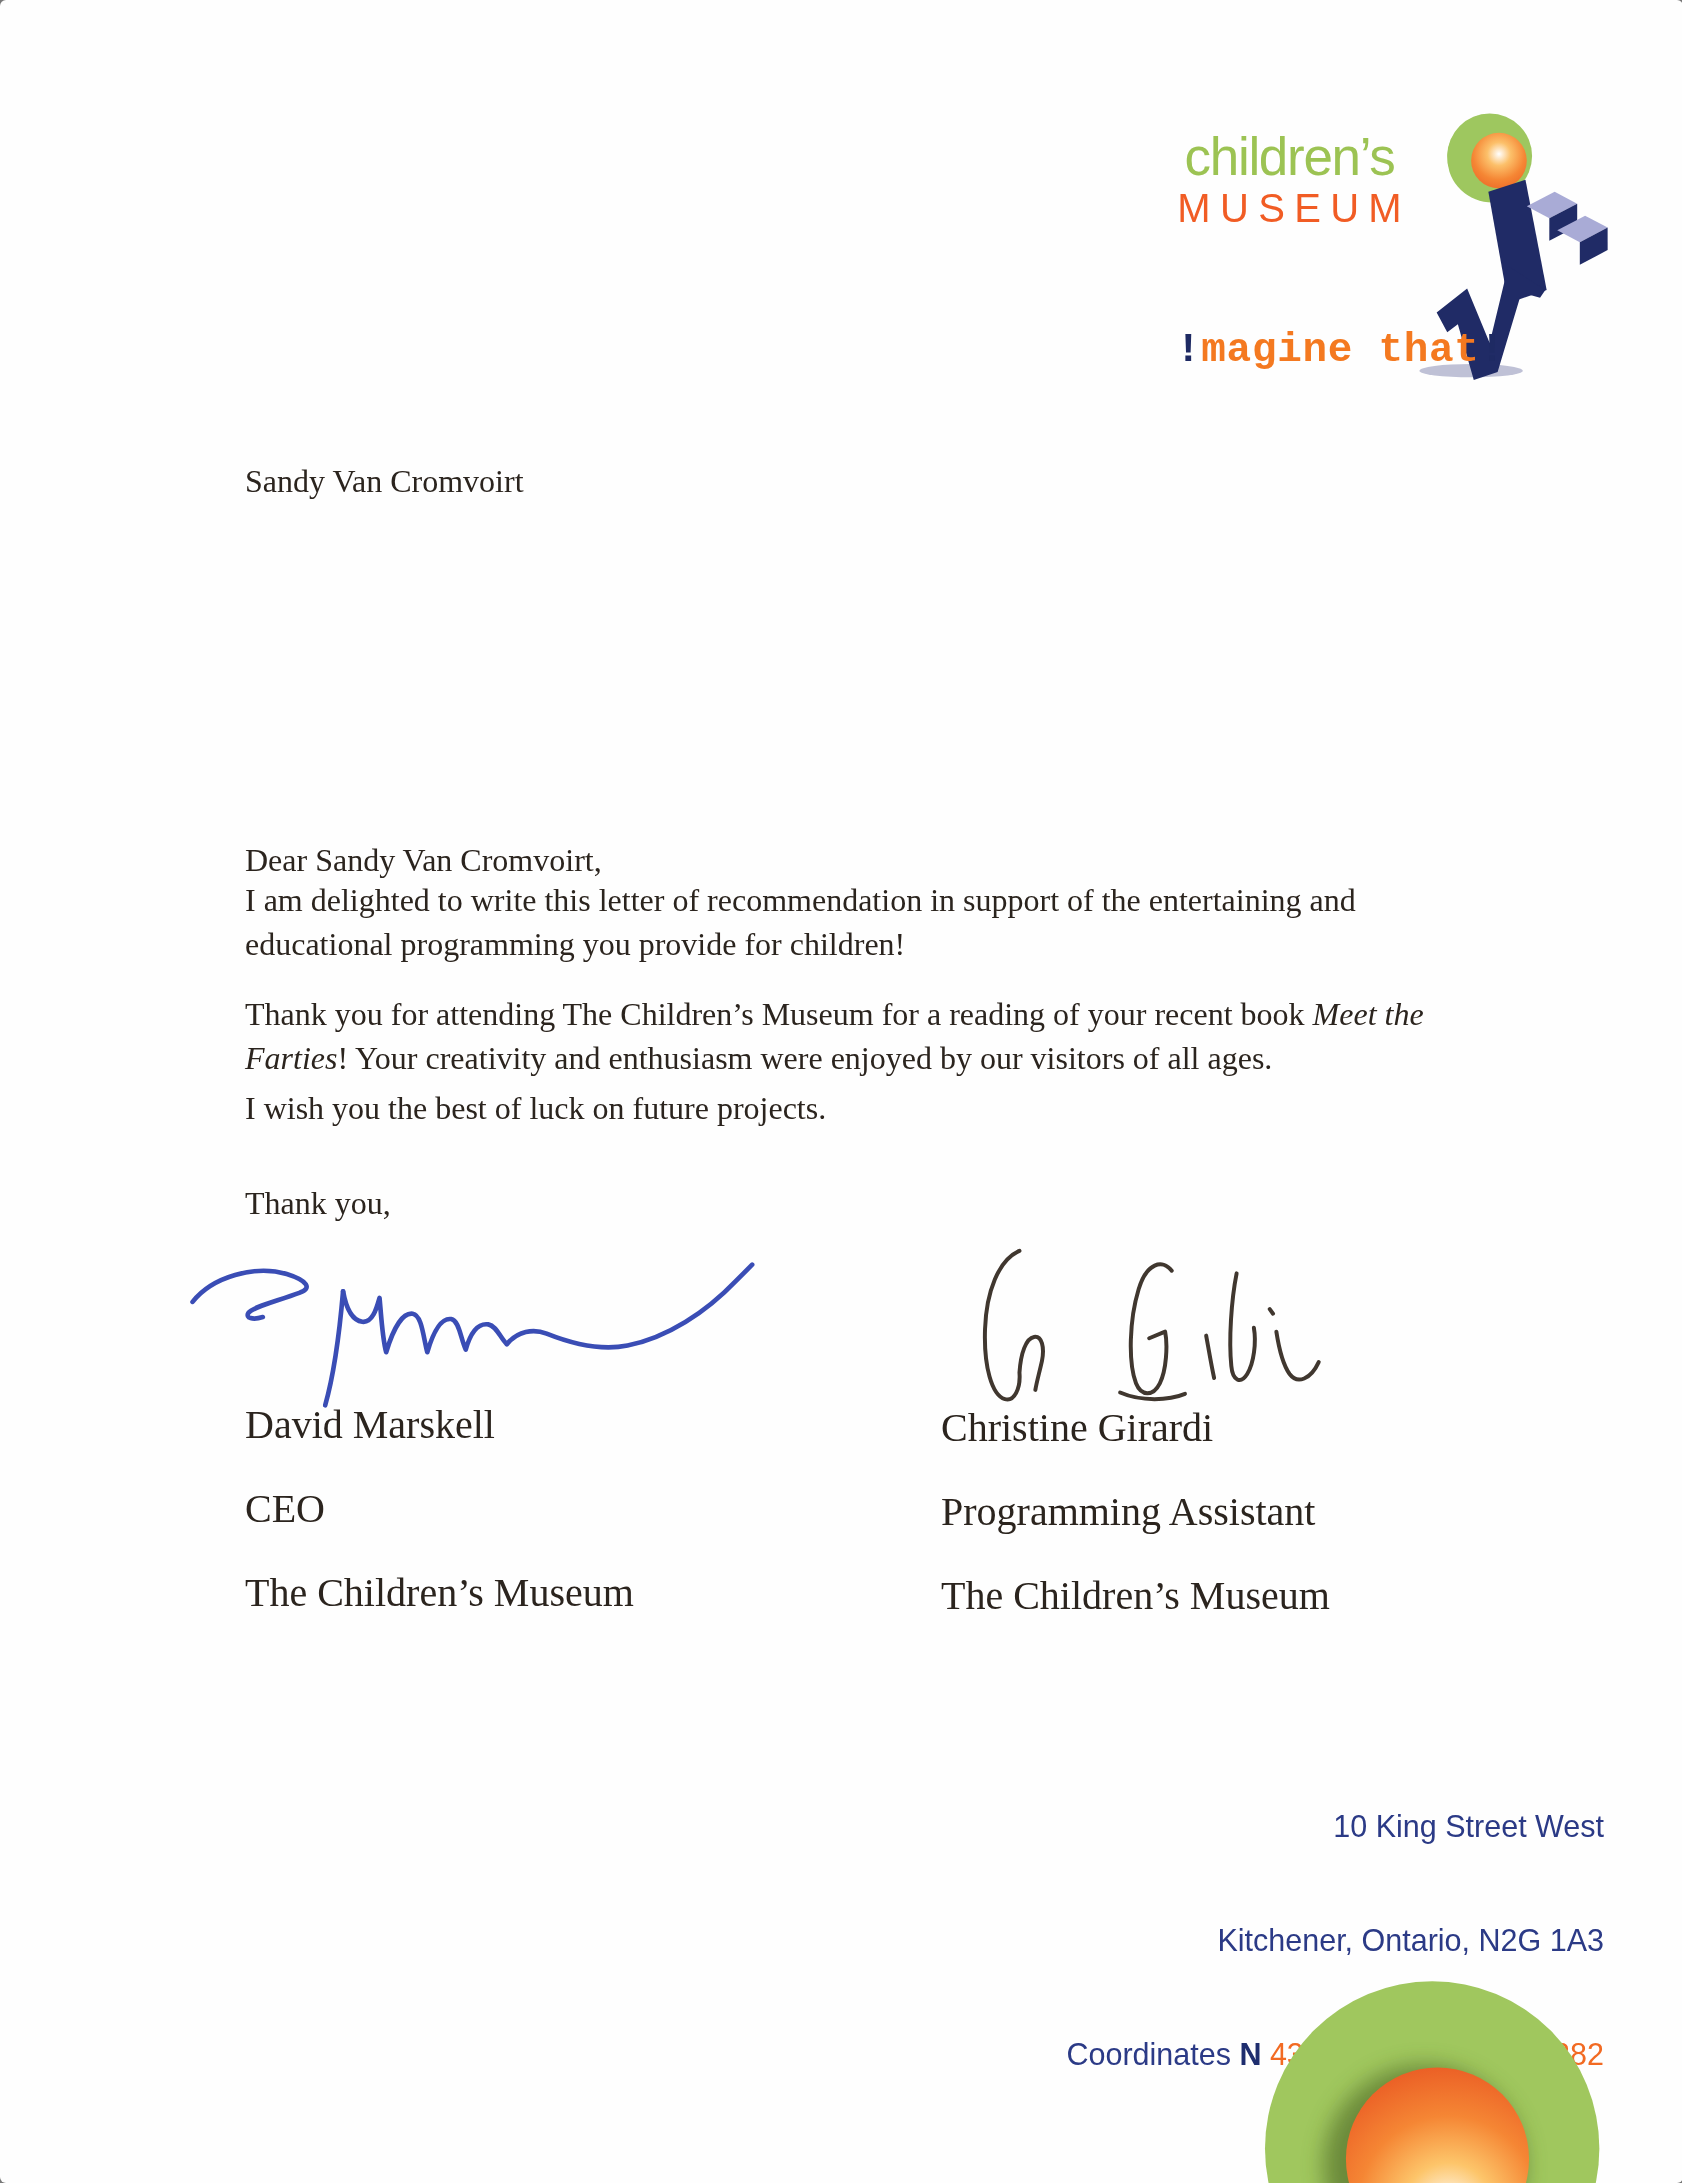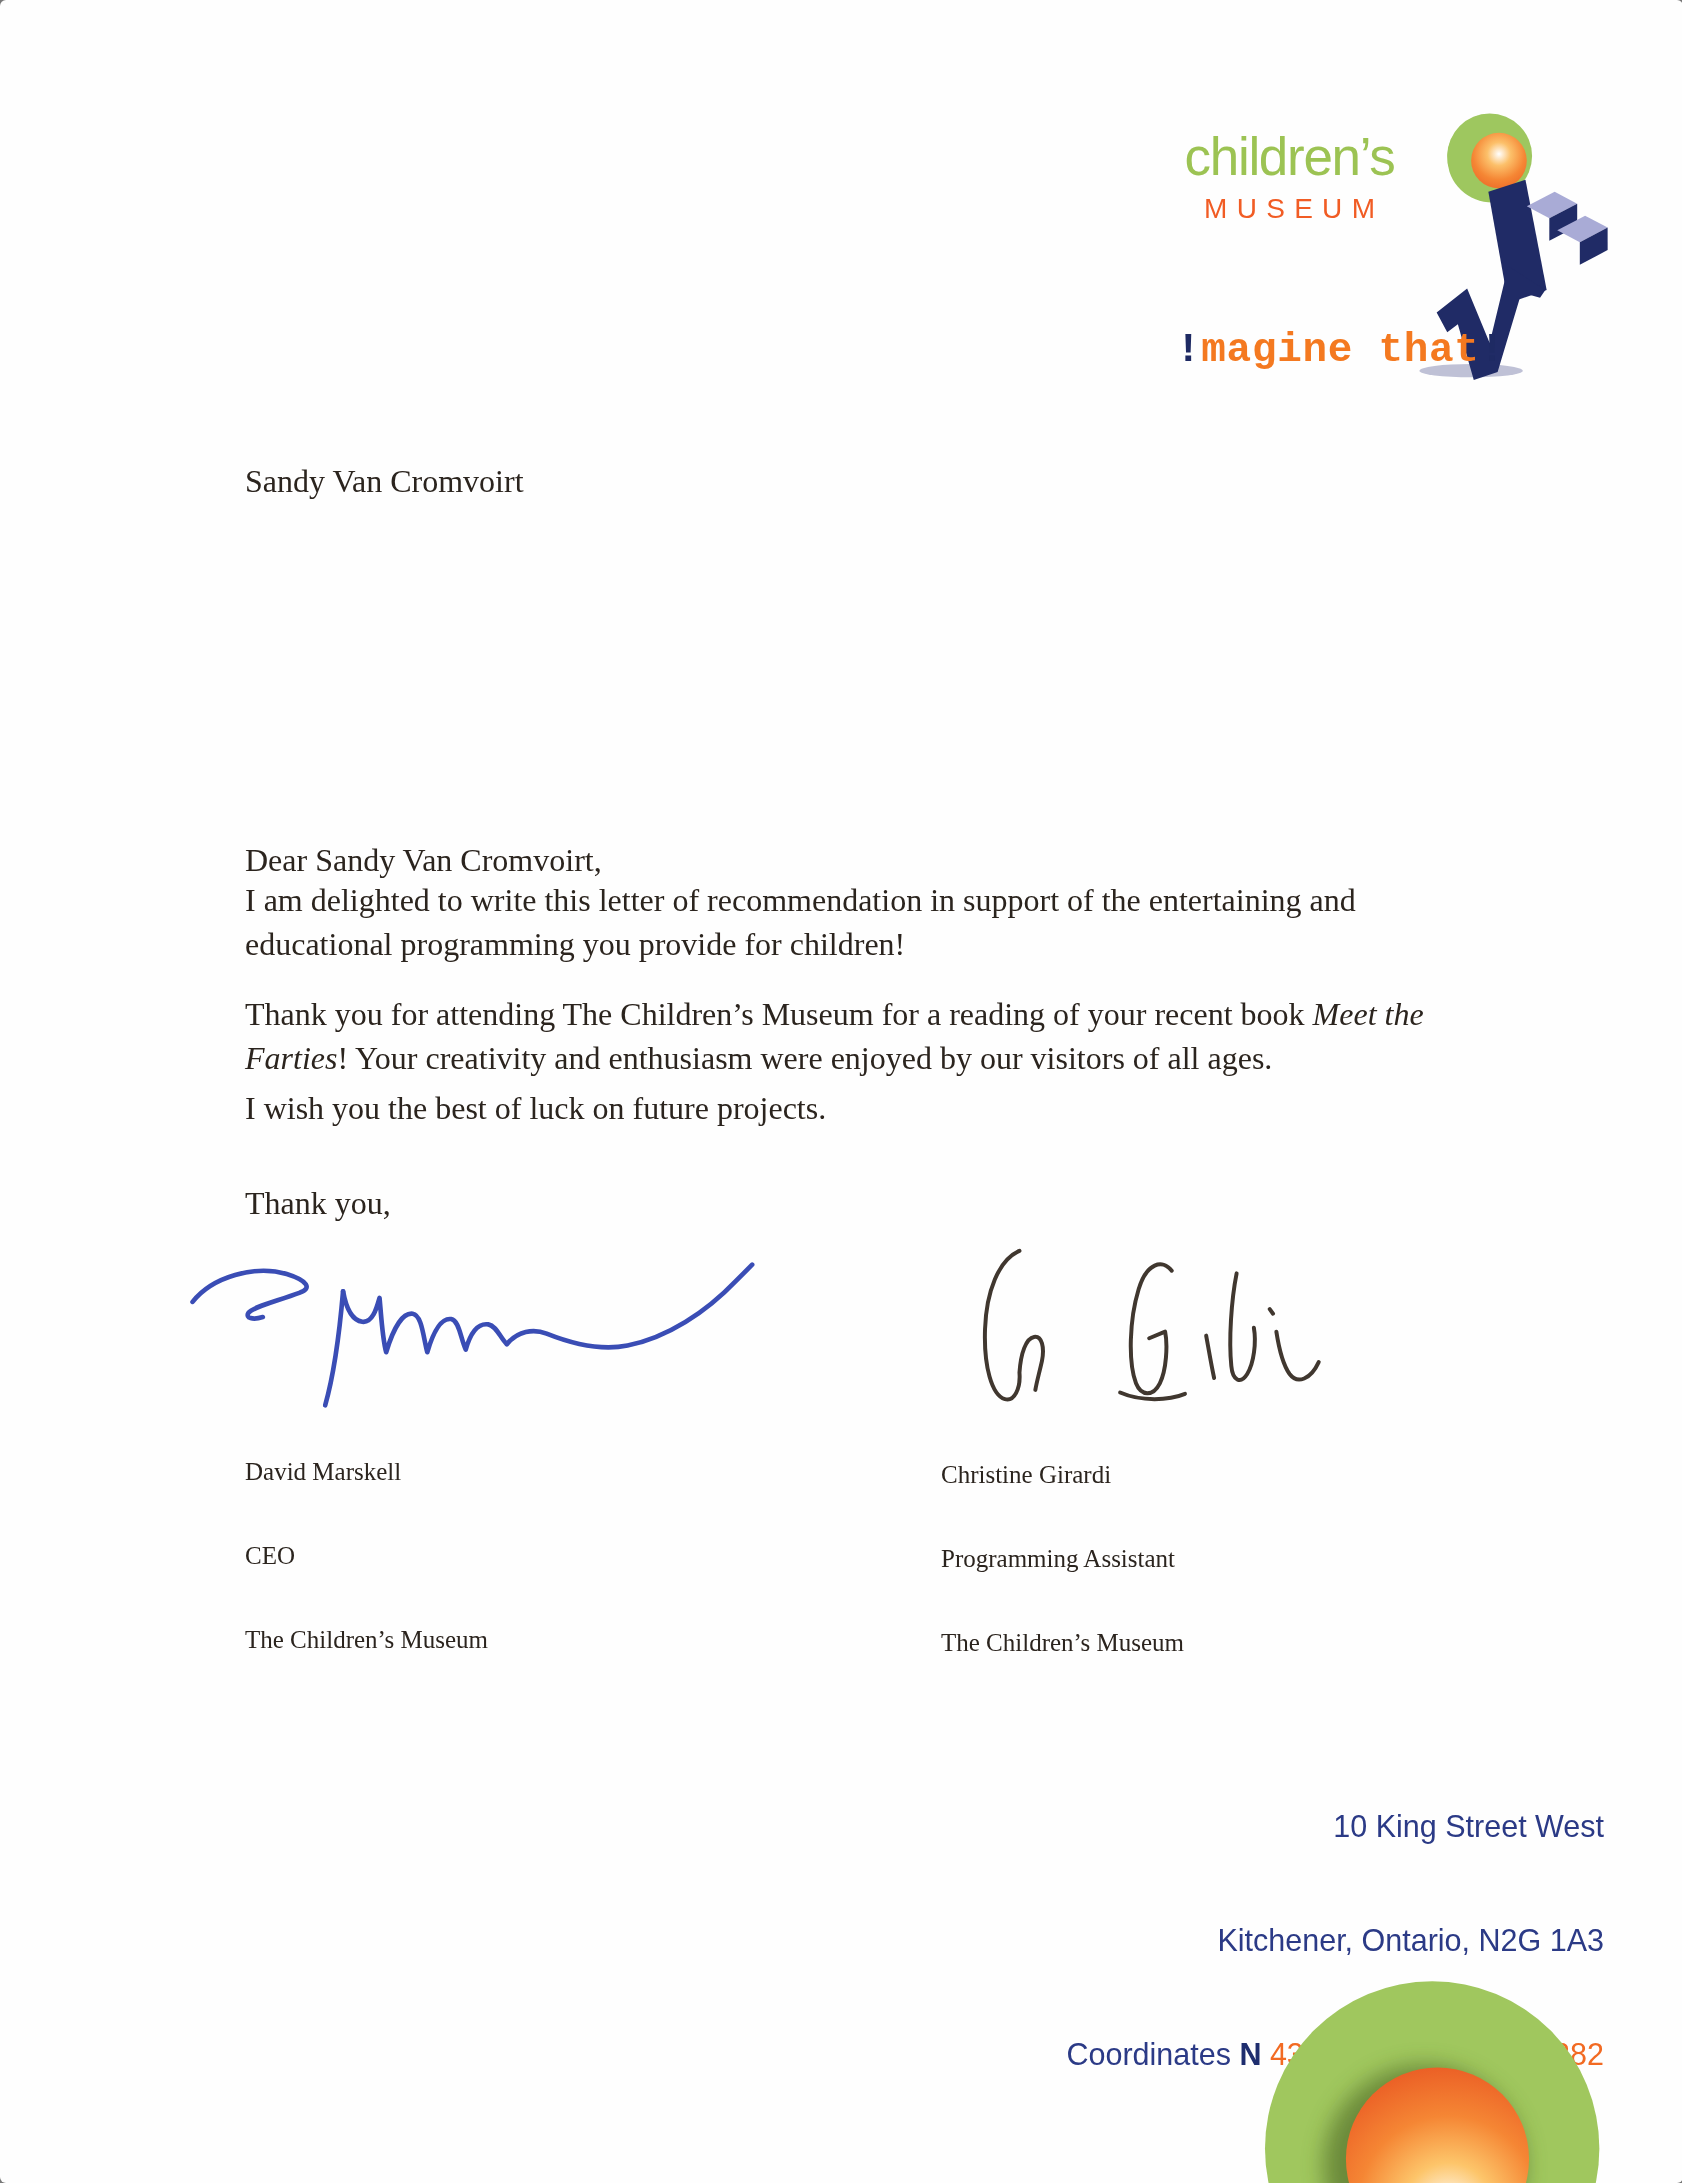--- a/index.html
+++ b/index.html
@@ -9,42 +9,42 @@
     background:#fefefe;
     overflow:hidden;
     font-family:"Liberation Serif","DejaVu Serif",serif;
     color:#2b241e;
     border-radius:6px;
   }
   
   .brand-block{position:absolute;left:1157px;top:130px;width:265px;text-align:center;
     font-family:"Liberation Sans","DejaVu Sans",sans-serif;}
   .brand-line1{font-size:53px;line-height:53px;letter-spacing:-1.3px;color:#9cc353;font-weight:400;}
-  .brand-line2{font-size:28px;line-height:41px;margin-top:5.3px;letter-spacing:9.3px;padding-left:9.3px;
+  .brand-line2{font-size:40px;line-height:41px;margin-top:5.3px;letter-spacing:9.3px;padding-left:9.3px;
     color:#f15c24;font-weight:400;}
   .tagline{position:absolute;left:1176px;top:327px;
     font-family:Liberation Mono, monospace;
     font-size:41px;font-weight:bold;letter-spacing:0.7px;}
   .tagline .excl{color:#1e2a63;}
   .tagline .word{color:#f47920;}
   .figure-logo{position:absolute;left:1410px;top:99px;width:219px;height:285px;}
   
   .ln{position:absolute;left:245px;font-size:32px;line-height:44px;white-space:pre;}
   .addr-name{top:459px;}
   .addr-block{top:567px;}
   .salutation{top:838px;text-align:center;}
   .para1{top:878px;width:1259px;white-space:normal;}
   .para2{top:992px;width:1259px;white-space:normal;}
   .para3{top:1086px;}
   .closing{top:1181px;}
   .italic{font-style:italic;}
   
   .sig-blue{position:absolute;left:174px;top:1250px;width:610px;height:166px;}
   .sig-dark{position:absolute;left:940px;top:1231px;width:437px;height:192px;}
-  .sigtext{position:absolute;font-size:25px;line-height:42px;white-space:pre;margin-top:47px;}
+  .sigtext{position:absolute;font-size:40px;line-height:42px;white-space:pre;}
   .sigtext-left{left:245px;top:1404px;}
   .sigtext-right{left:941px;top:1407px;font-family:Liberation Serif, serif;}
   
   .footer{position:absolute;right:79px;top:1731px;text-align:right;
     font-family:"Liberation Sans","DejaVu Sans",sans-serif;
     font-size:30.5px;line-height:38px;color:#2b3a86;white-space:pre;}
   .footer .grp2{margin-top:31px;}
   .footer .lbl{font-weight:bold;color:#1e2d6e;}
   .footer .org-val{color:#f26a22;}
   .dome-logo{position:absolute;left:1261px;top:1976px;width:345px;height:207px;}

